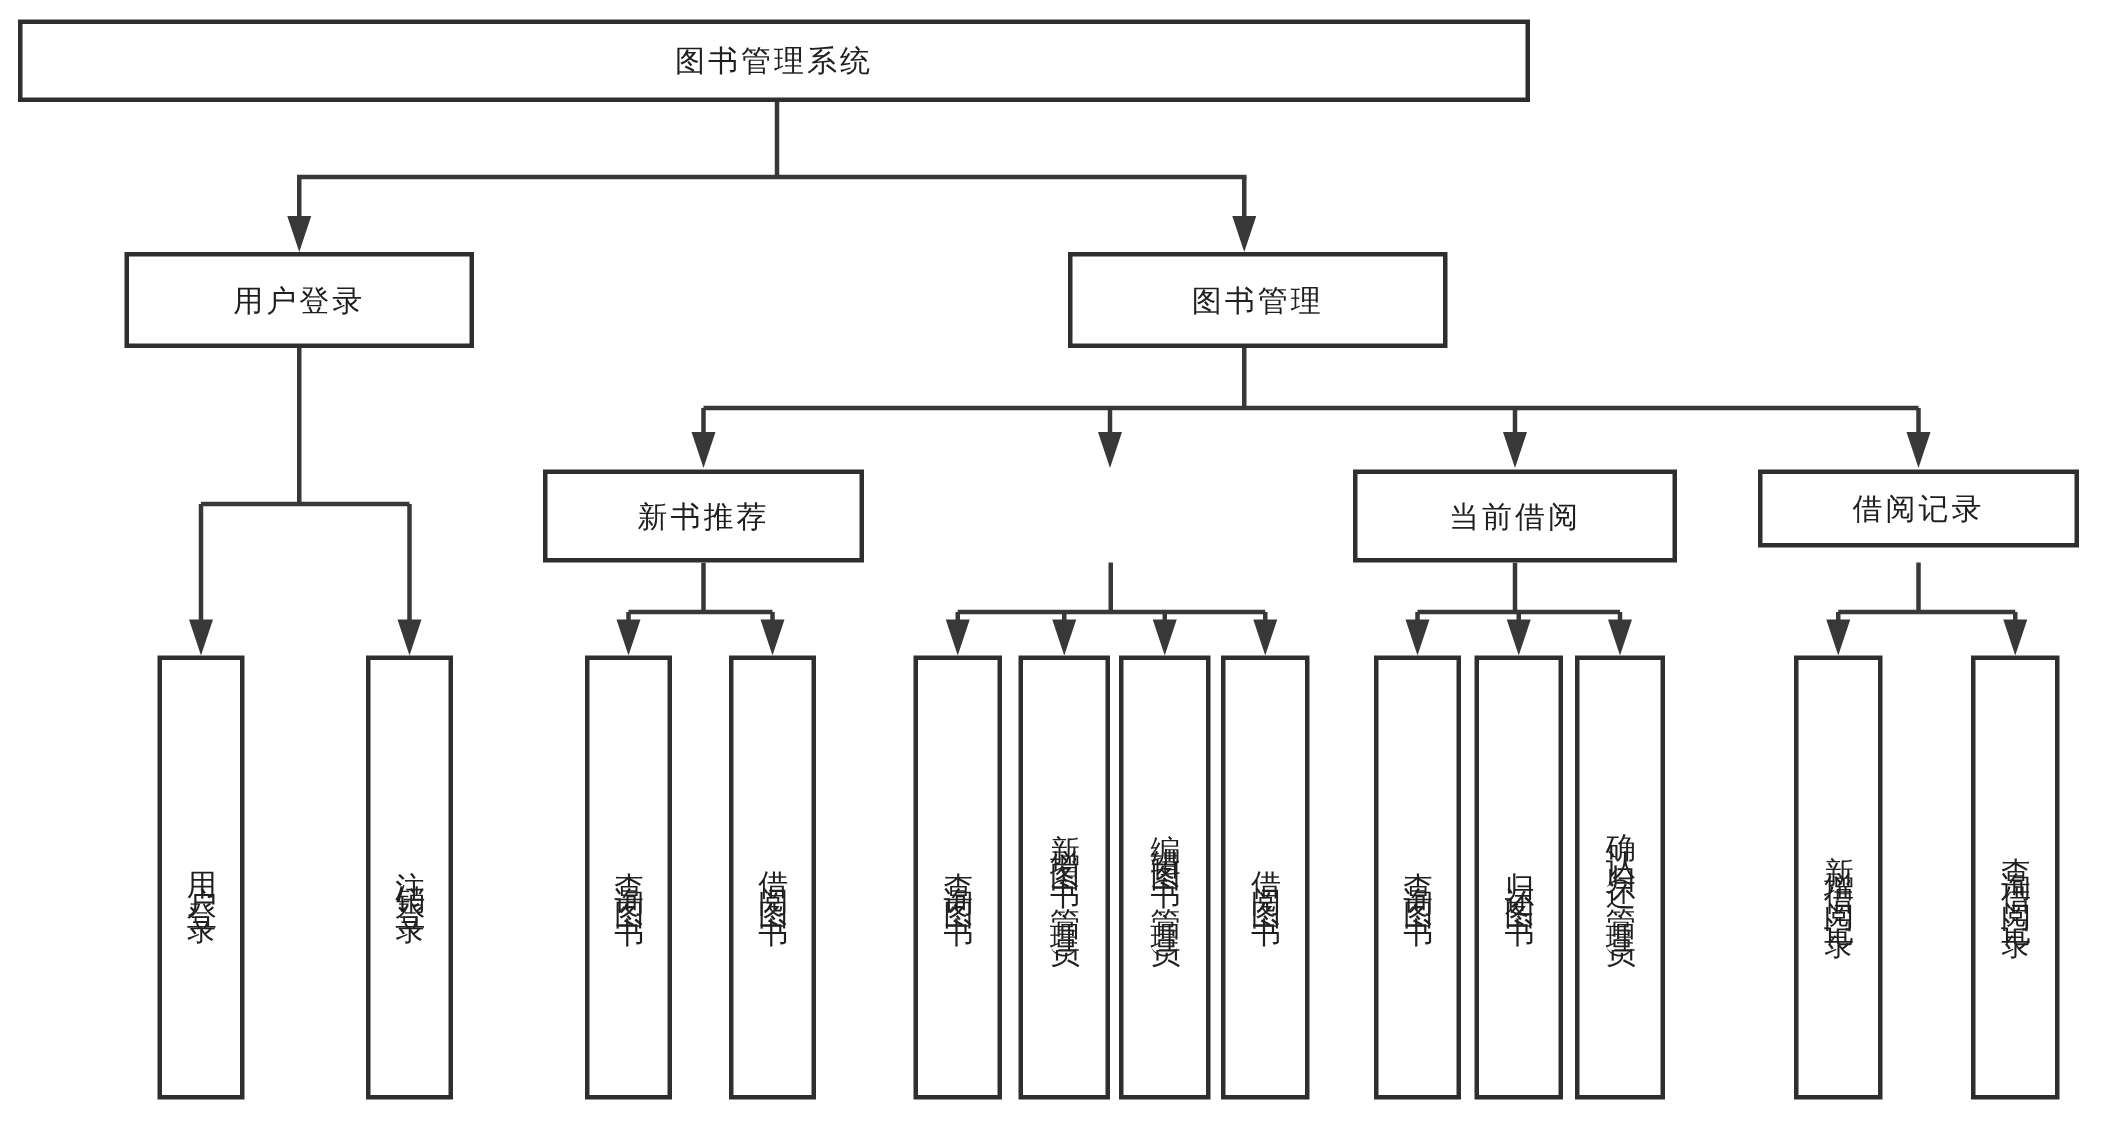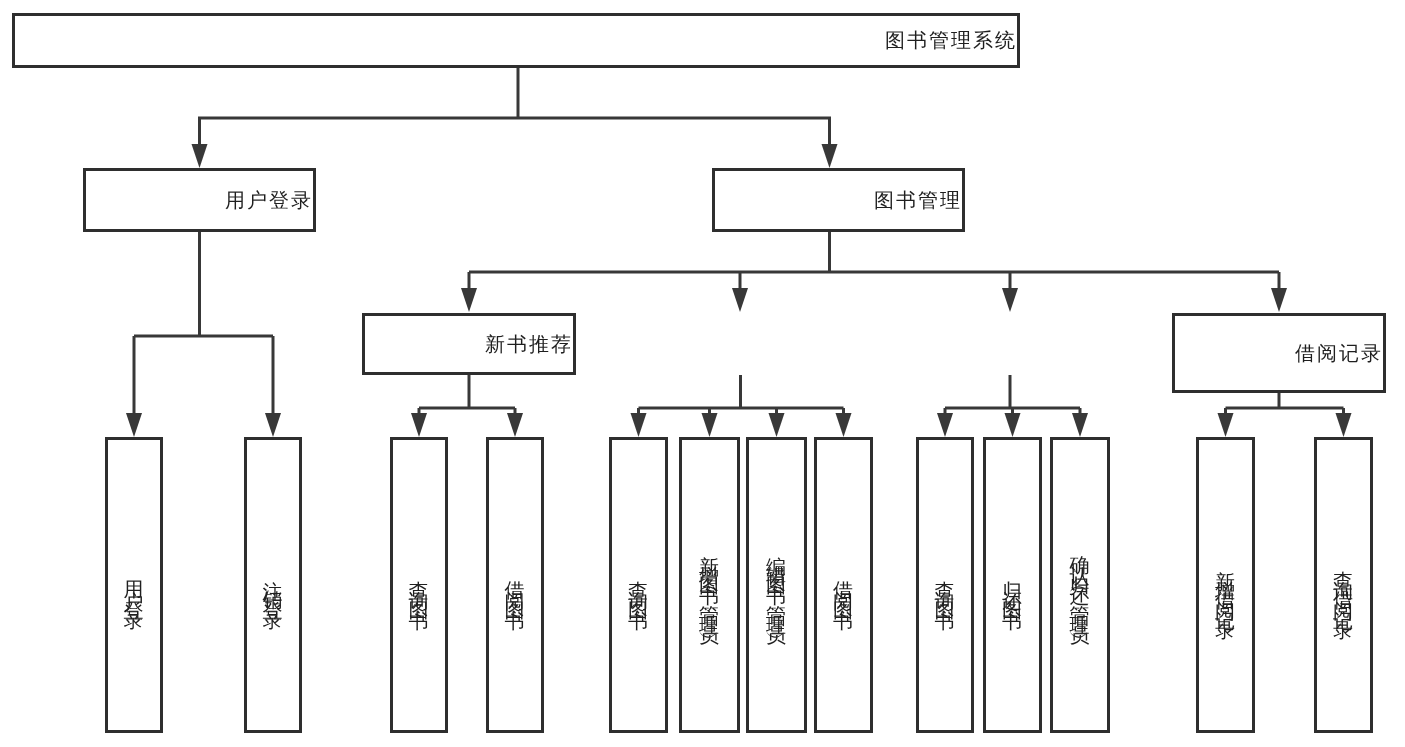--- a/index.html
+++ b/index.html
@@ -16,21 +16,21 @@
     position: absolute;
     box-sizing: border-box;
     background: #ffffff;
     border: 3px solid #2e2e2e;
     display: flex;
     align-items: center;
     justify-content: center;
     z-index: 2;
     color: #1f1f1f;
   }
-  .h-node { font-size: 20px; letter-spacing: 2px; justify-content: flex-end; }
+  .h-node { font-size: 20px; letter-spacing: 2px; }
   .v-node .vtext {
     writing-mode: vertical-rl;
     text-orientation: mixed;
     font-size: 20px;
     letter-spacing: 10px;
     line-height: 1;
     white-space: nowrap;
     color: #1f1f1f;
   }
   .watermark {
@@ -135,21 +135,24 @@
   <div class="node h-node" style="left:83px;top:168px;width:233px;height:64px">
     <span>用户登录</span>
   </div>
   <div class="node h-node" style="left:712px;top:168px;width:253px;height:64px">
     <span>图书管理</span>
   </div>
 
   <div class="node h-node" style="left:362px;top:313px;width:214px;height:62px">
     <span>新书推荐</span>
   </div>
-  <div class="node h-node" style="left:1172px;top:313px;width:214px;height:80px">
+  <div class="node h-node" style="left:902px;top:313px;width:216px;height:62px">
+    <span>当前借阅</span>
+  </div>
+  <div class="node h-node" style="left:1172px;top:313px;width:214px;height:52px">
     <span>借阅记录</span>
   </div>
 
   <div class="node v-node" style="left:105px;top:437px;width:58px;height:296px">
     <span class="vtext">用户登录</span>
   </div>
   <div class="node v-node" style="left:244px;top:437px;width:58px;height:296px">
     <span class="vtext">注销登录</span>
   </div>
 

